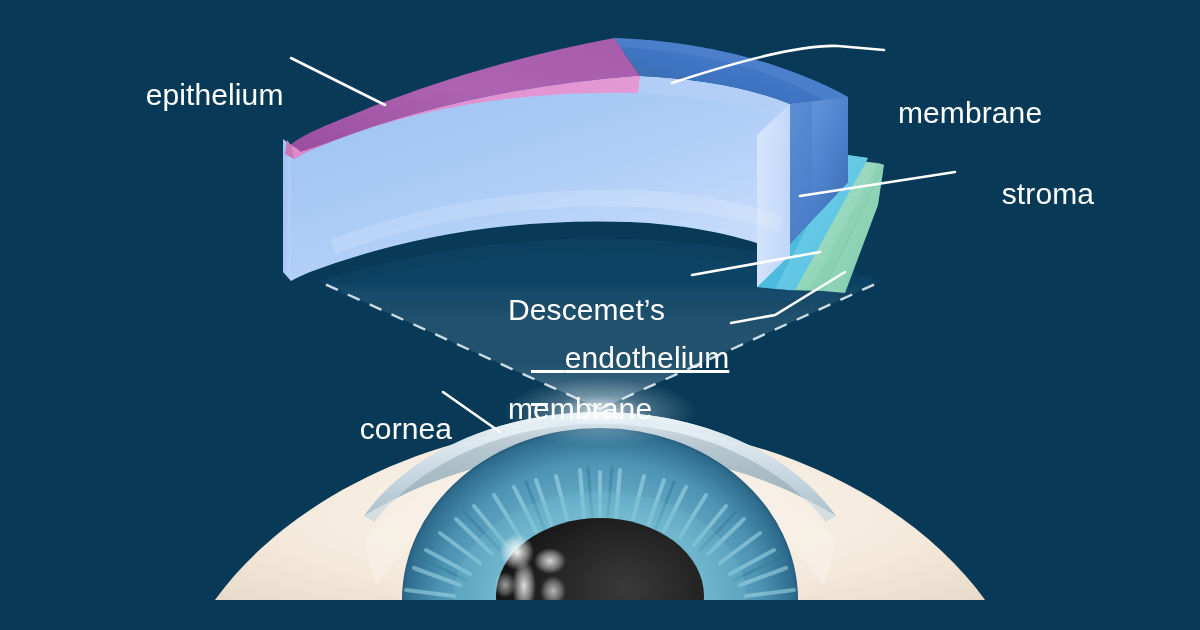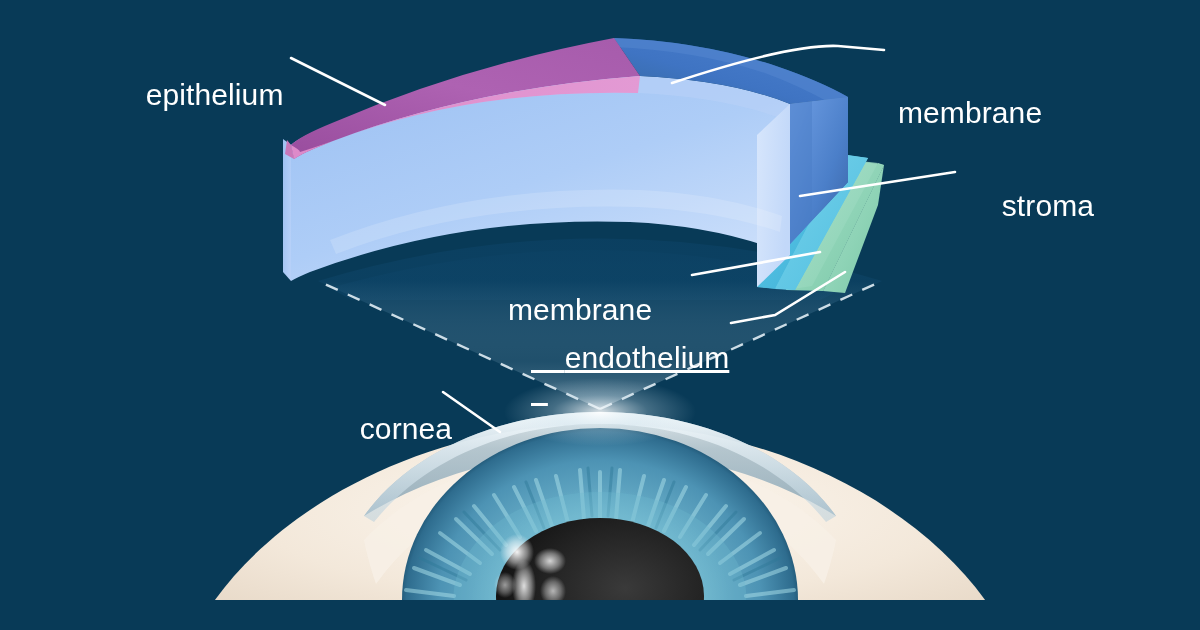--- a/index.html
+++ b/index.html
@@ -32,21 +32,21 @@
     font-size: 30px;
     line-height: 33px;
     font-weight: 400;
     letter-spacing: 0.1px;
     white-space: pre;
     pointer-events: none;
   }
   .lbl.l { text-align: left; }
   #lbl-epithelium { left: 112px; top: 45px; }
   #lbl-bowmans    { left: 898px; top: 30px; }
-  #lbl-stroma     { left: 968px; top: 156px; }
+  #lbl-stroma     { left: 968px; top: 144px; }
   #lbl-descemets  { left: 508px; top: 227px; }
   #lbl-endothelium{ left: 531px; top: 308px; text-decoration: underline; }
   #lbl-cornea     { left: 326px; top: 379px; }
 </style>
 </head>
 <body>
 
 <div id="stage">
 
   <svg id="scene" viewBox="0 0 1200 630" xmlns="http://www.w3.org/2000/svg">
@@ -418,20 +418,21 @@
 
   <div class="lbl l" id="lbl-bowmans">
     <div>membrane</div>
   </div>
 
   <div class="lbl l" id="lbl-stroma">
     <span>stroma</span>
   </div>
 
   <div class="lbl l" id="lbl-descemets">
+    <div>Descemet’s</div>
     <div>membrane</div>
   </div>
 
   <div class="lbl l" id="lbl-endothelium">
     <span>endothelium</span>
   </div>
 
   <div class="lbl l" id="lbl-cornea">
     <span>cornea</span>
   </div>

